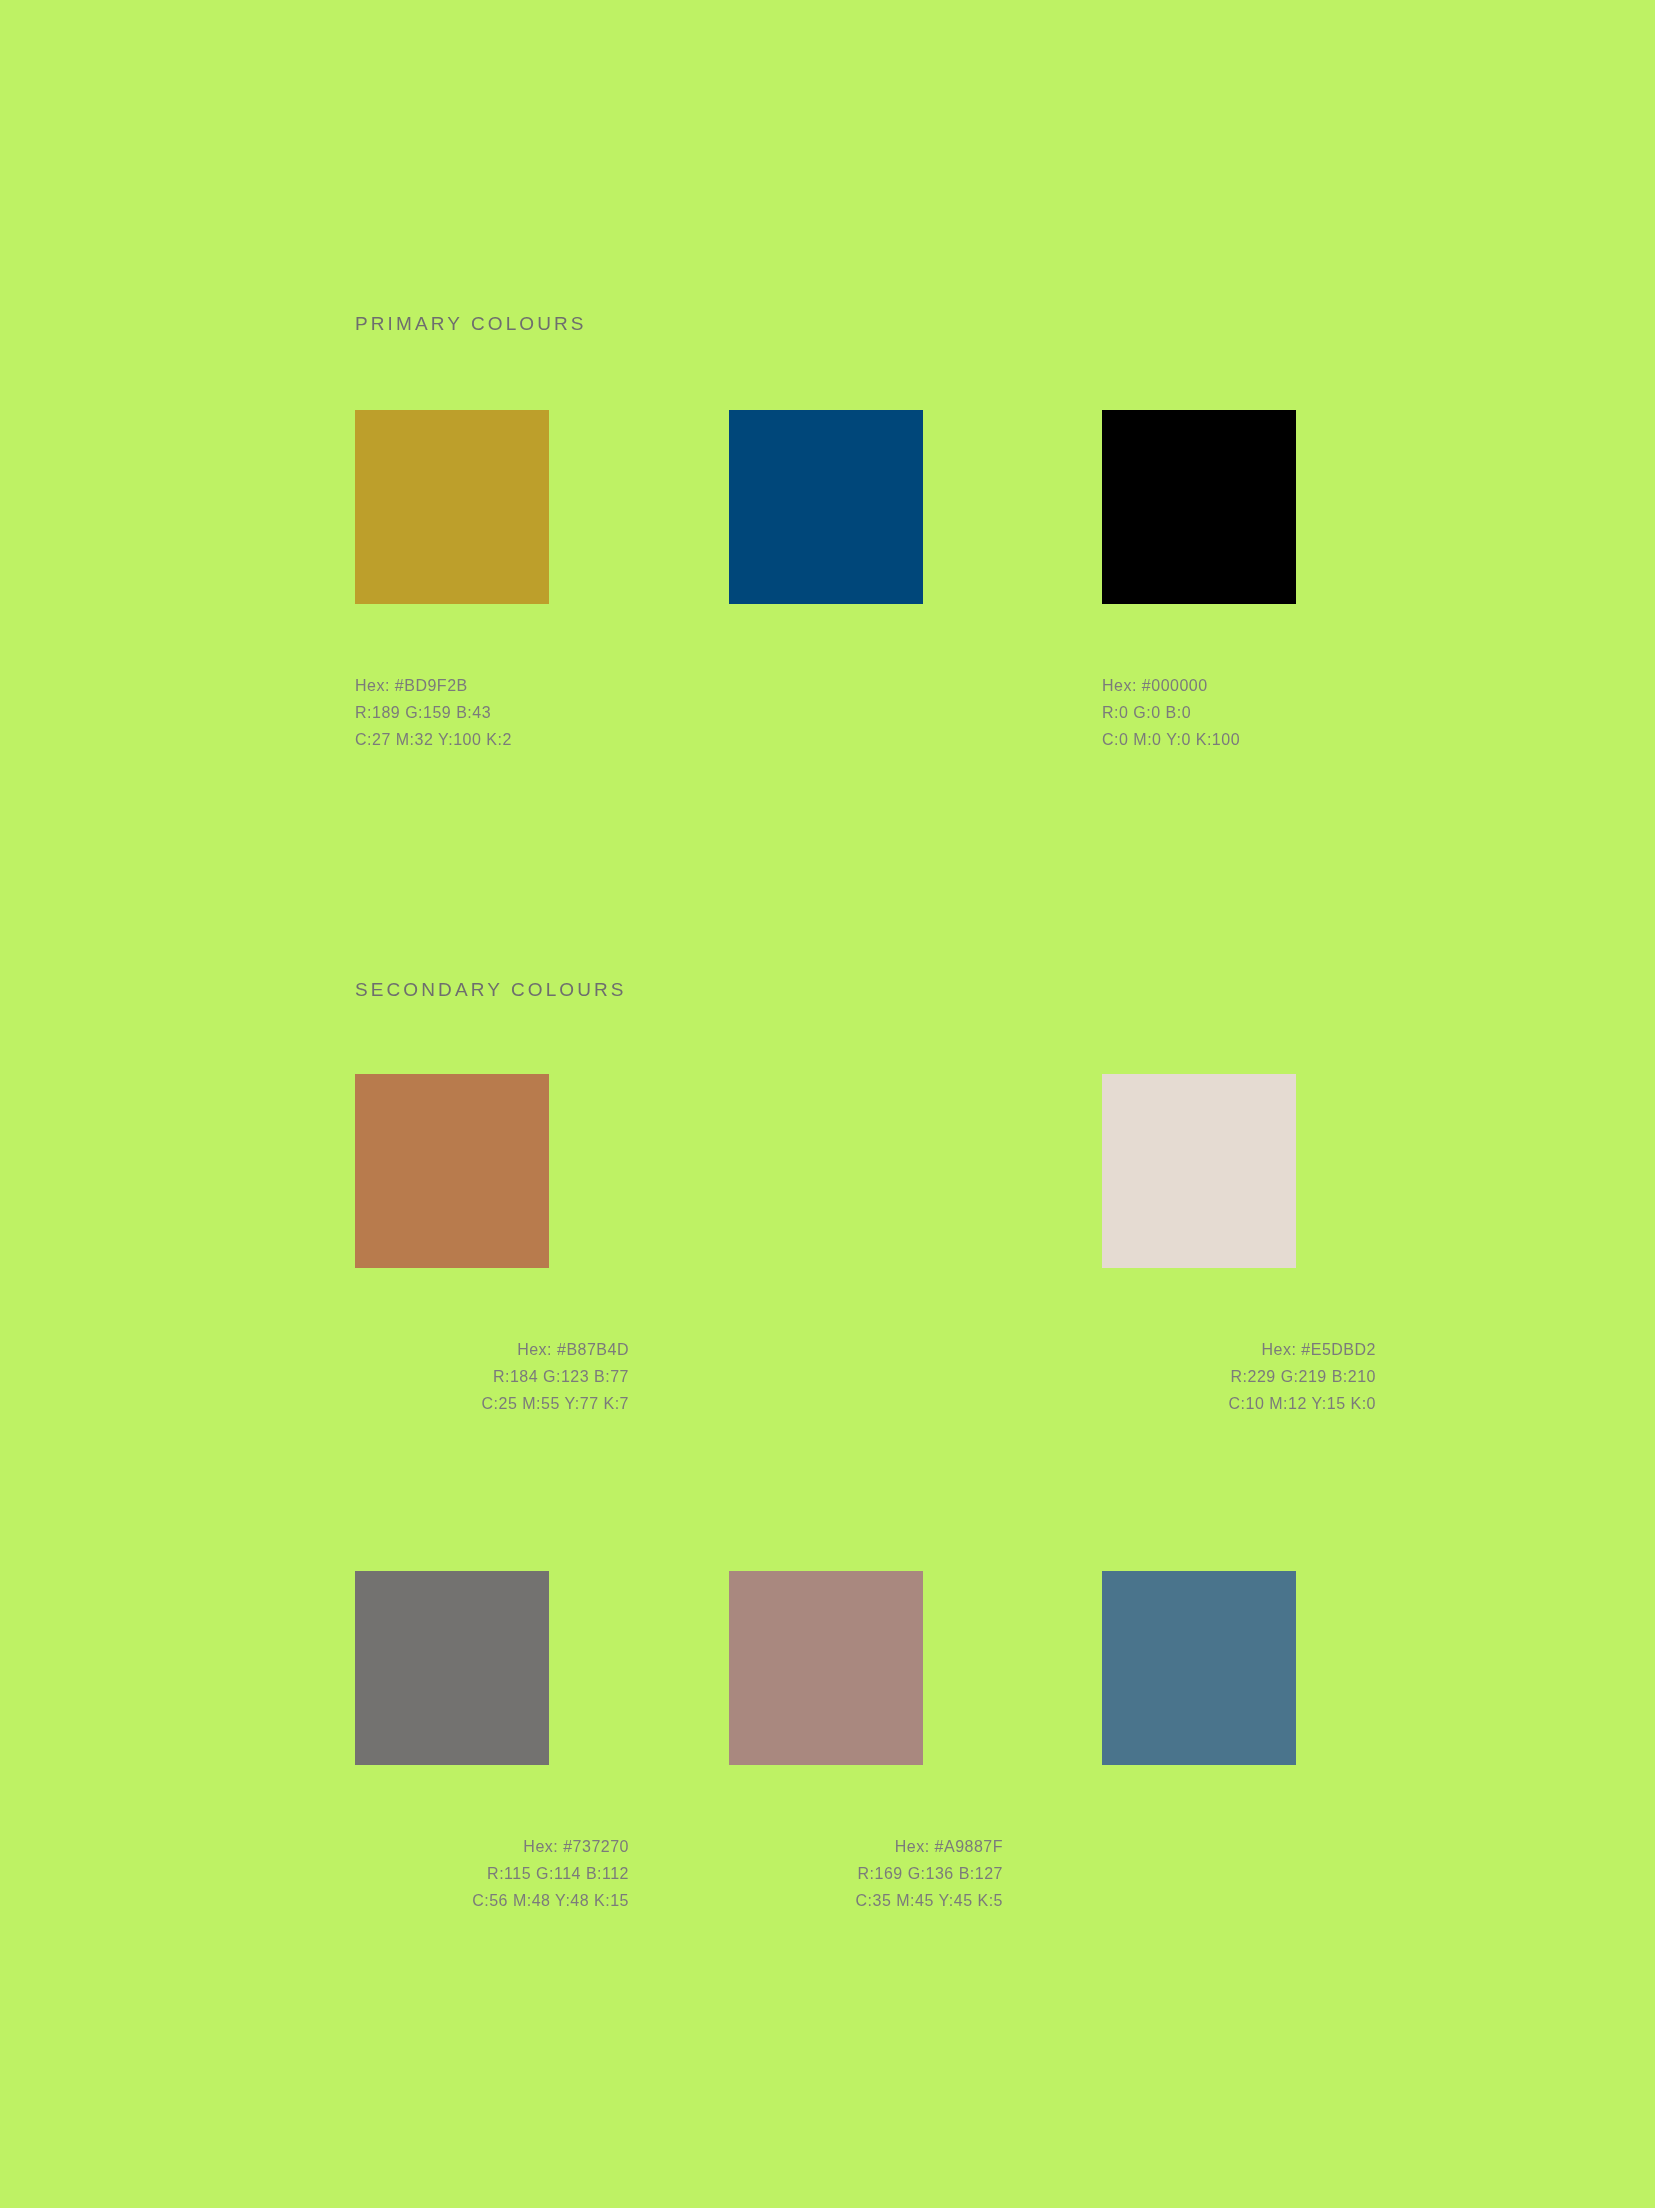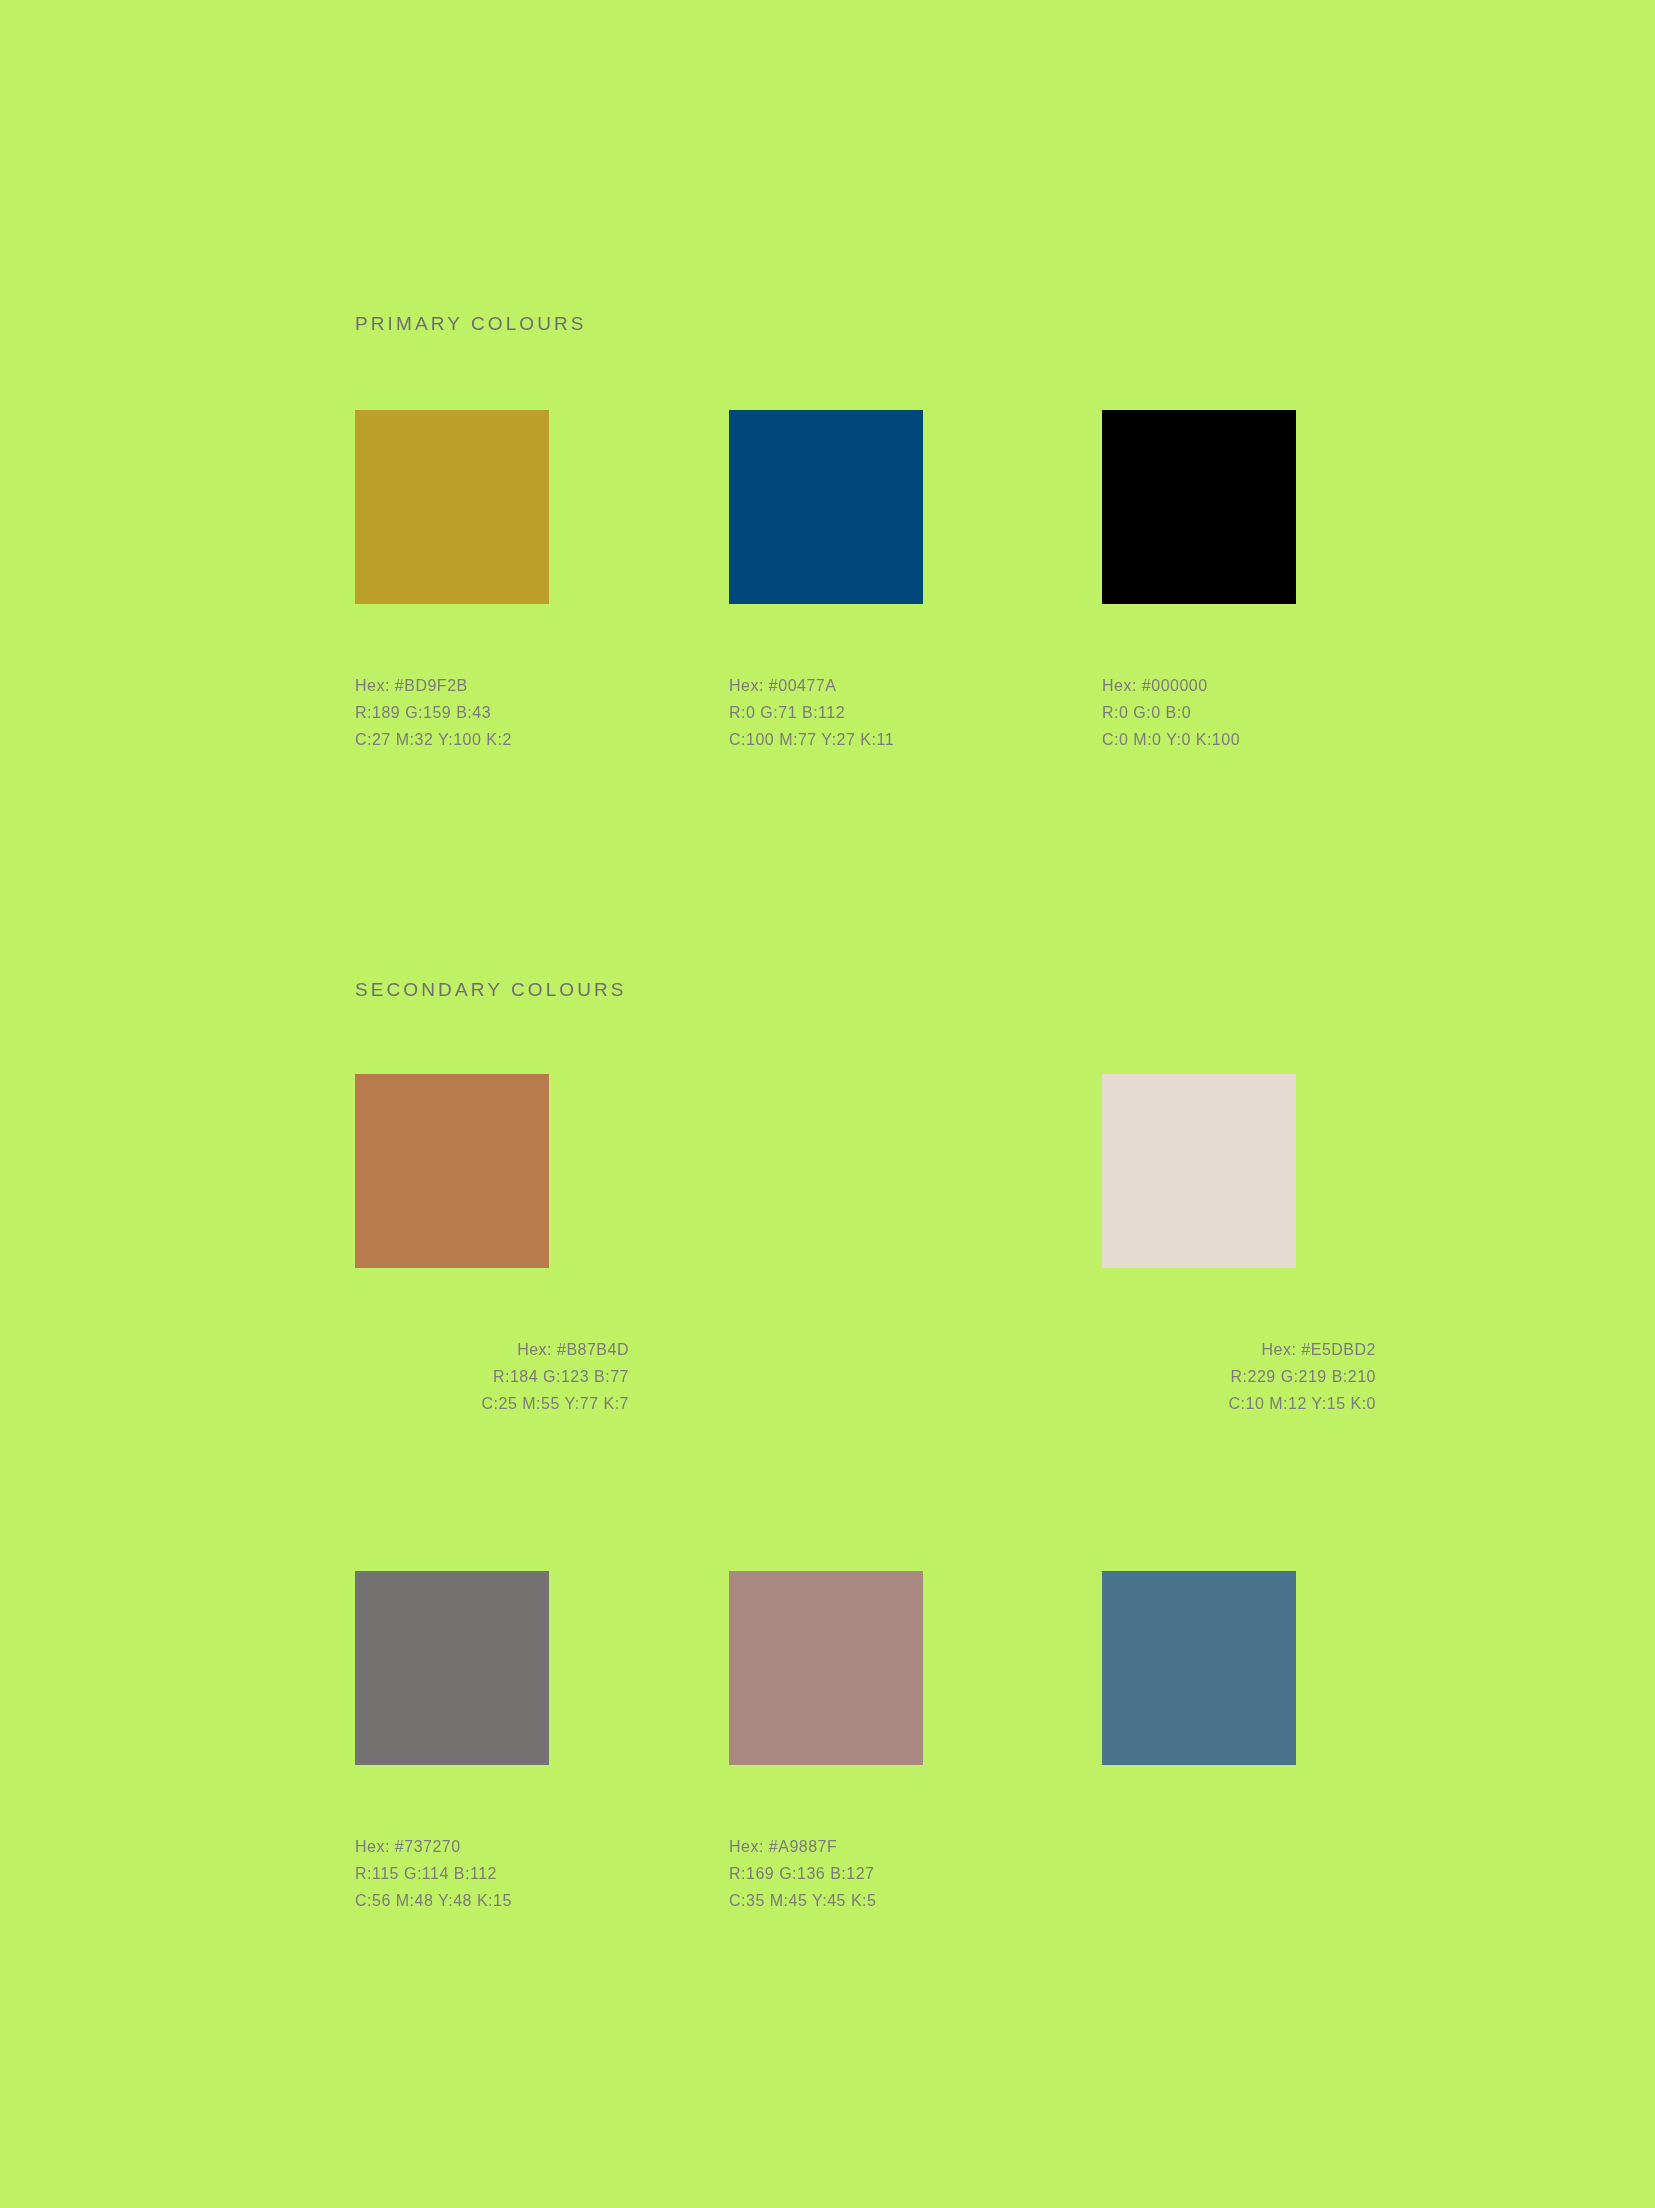--- a/index.html
+++ b/index.html
@@ -55,21 +55,21 @@
   }
 
   
   .swatch-row {
     position: relative;
     width: 950px;
     height: 439px;
   }
   .row-gap-primary   { margin-top: 73px; }
   .row-gap-secondary { margin-top: 71px; text-align: right; }
-  .row-second        { margin-top: 58px; }
+  .row-second        { margin-top: 58px; text-align: right; }
 
   .swatch-cell {
     position: absolute;
     top: 0;
     width: 274px;
   }
   .col-0 { left: 0px; }
   .col-1 { left: 374px; }
   .col-2 { left: 747px; }
 
@@ -104,25 +104,20 @@
           <div class="swatch-chip" style="background-color: rgb(189, 159, 43);"></div>
           <div class="swatch-meta" style="color: rgb(123, 123, 123);">
             <div>Hex: #BD9F2B</div>
             <div>R:189 G:159 B:43</div>
             <div>C:27 M:32 Y:100 K:2</div>
           </div>
         </div>
 
         <div class="swatch-cell col-1">
           <div class="swatch-chip" style="background-color: rgb(0, 71, 122);"></div>
-          <div class="swatch-meta" style="color: rgb(123, 123, 123);">
-            <div>Hex: #00477A</div>
-            <div>R:0 G:71 B:112</div>
-            <div>C:100 M:77 Y:27 K:11</div>
-          </div>
         </div>
 
         <div class="swatch-cell col-2">
           <div class="swatch-chip" style="background-color: rgb(0, 0, 0);"></div>
           <div class="swatch-meta" style="color: rgb(123, 123, 123);">
             <div>Hex: #000000</div>
             <div>R:0 G:0 B:0</div>
             <div>C:0 M:0 Y:0 K:100</div>
           </div>
         </div>

